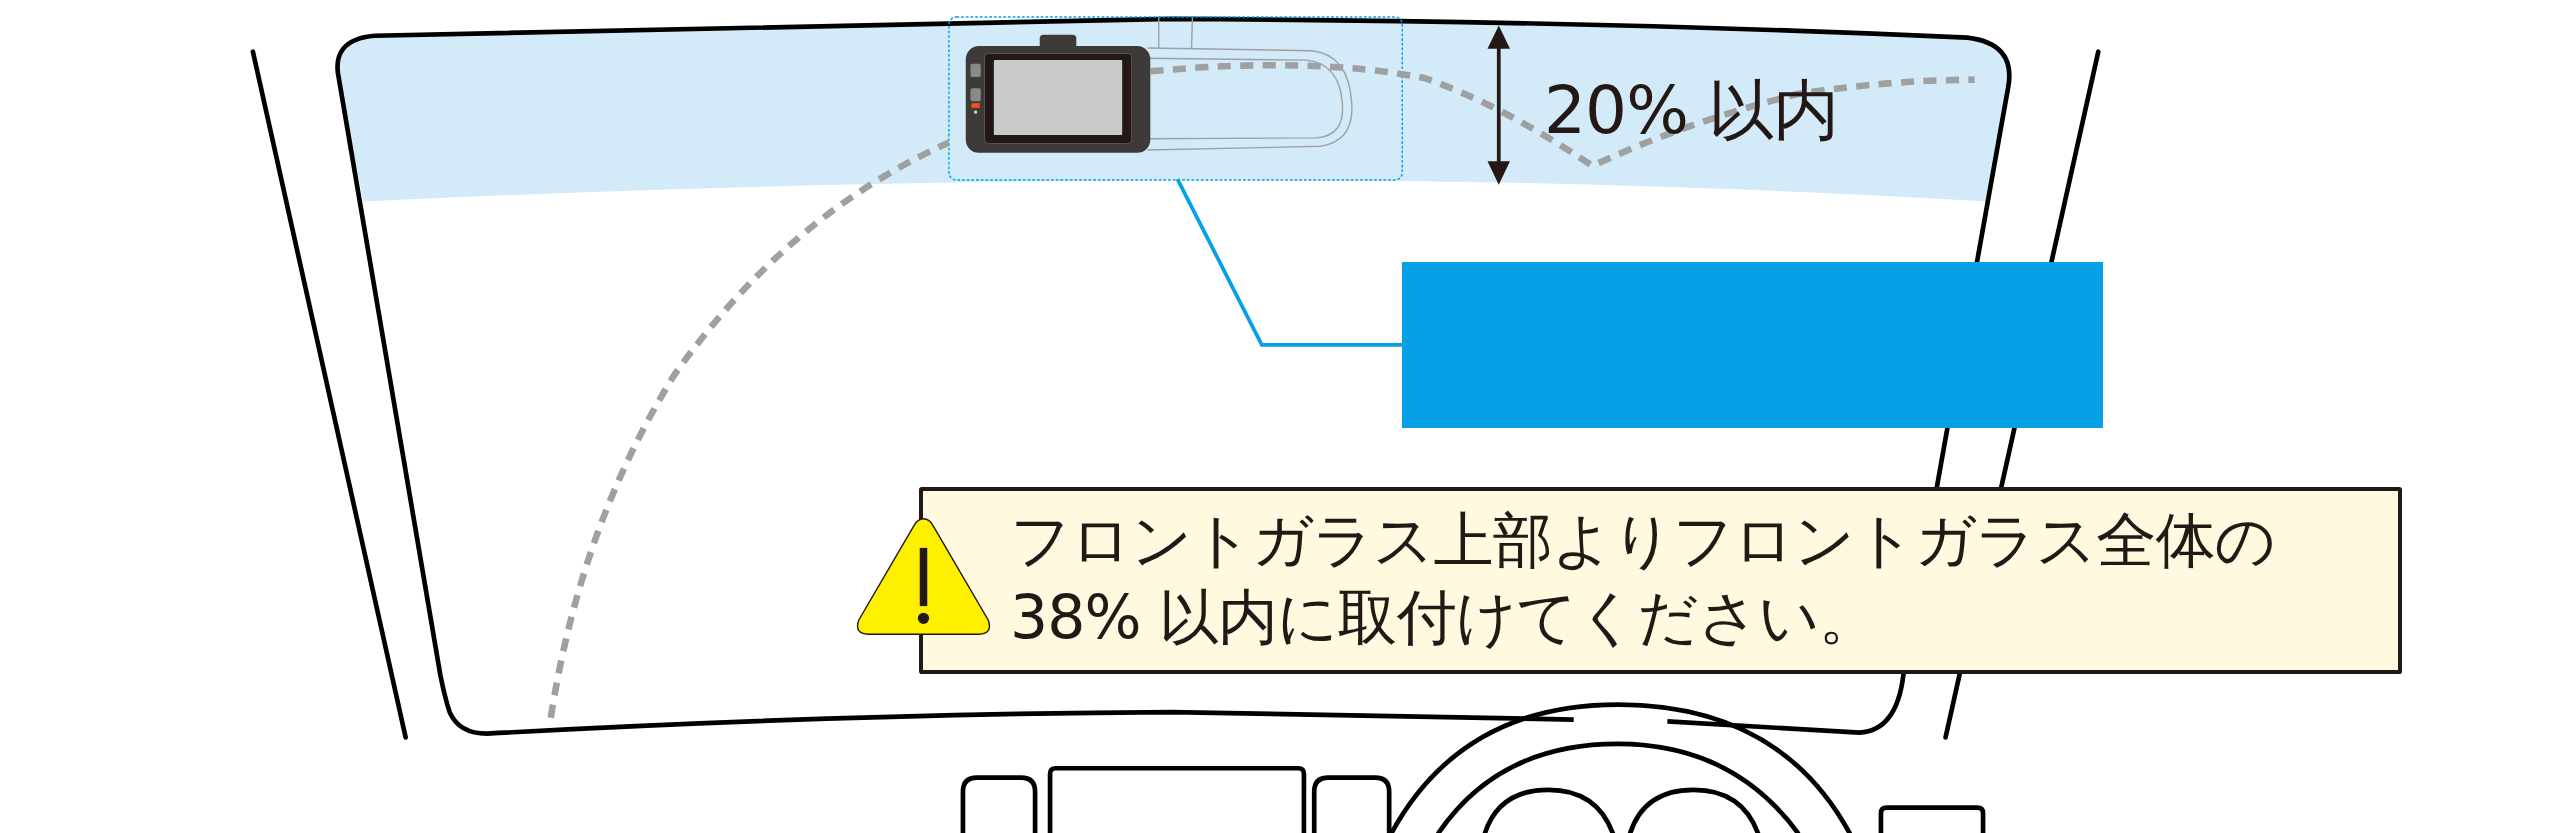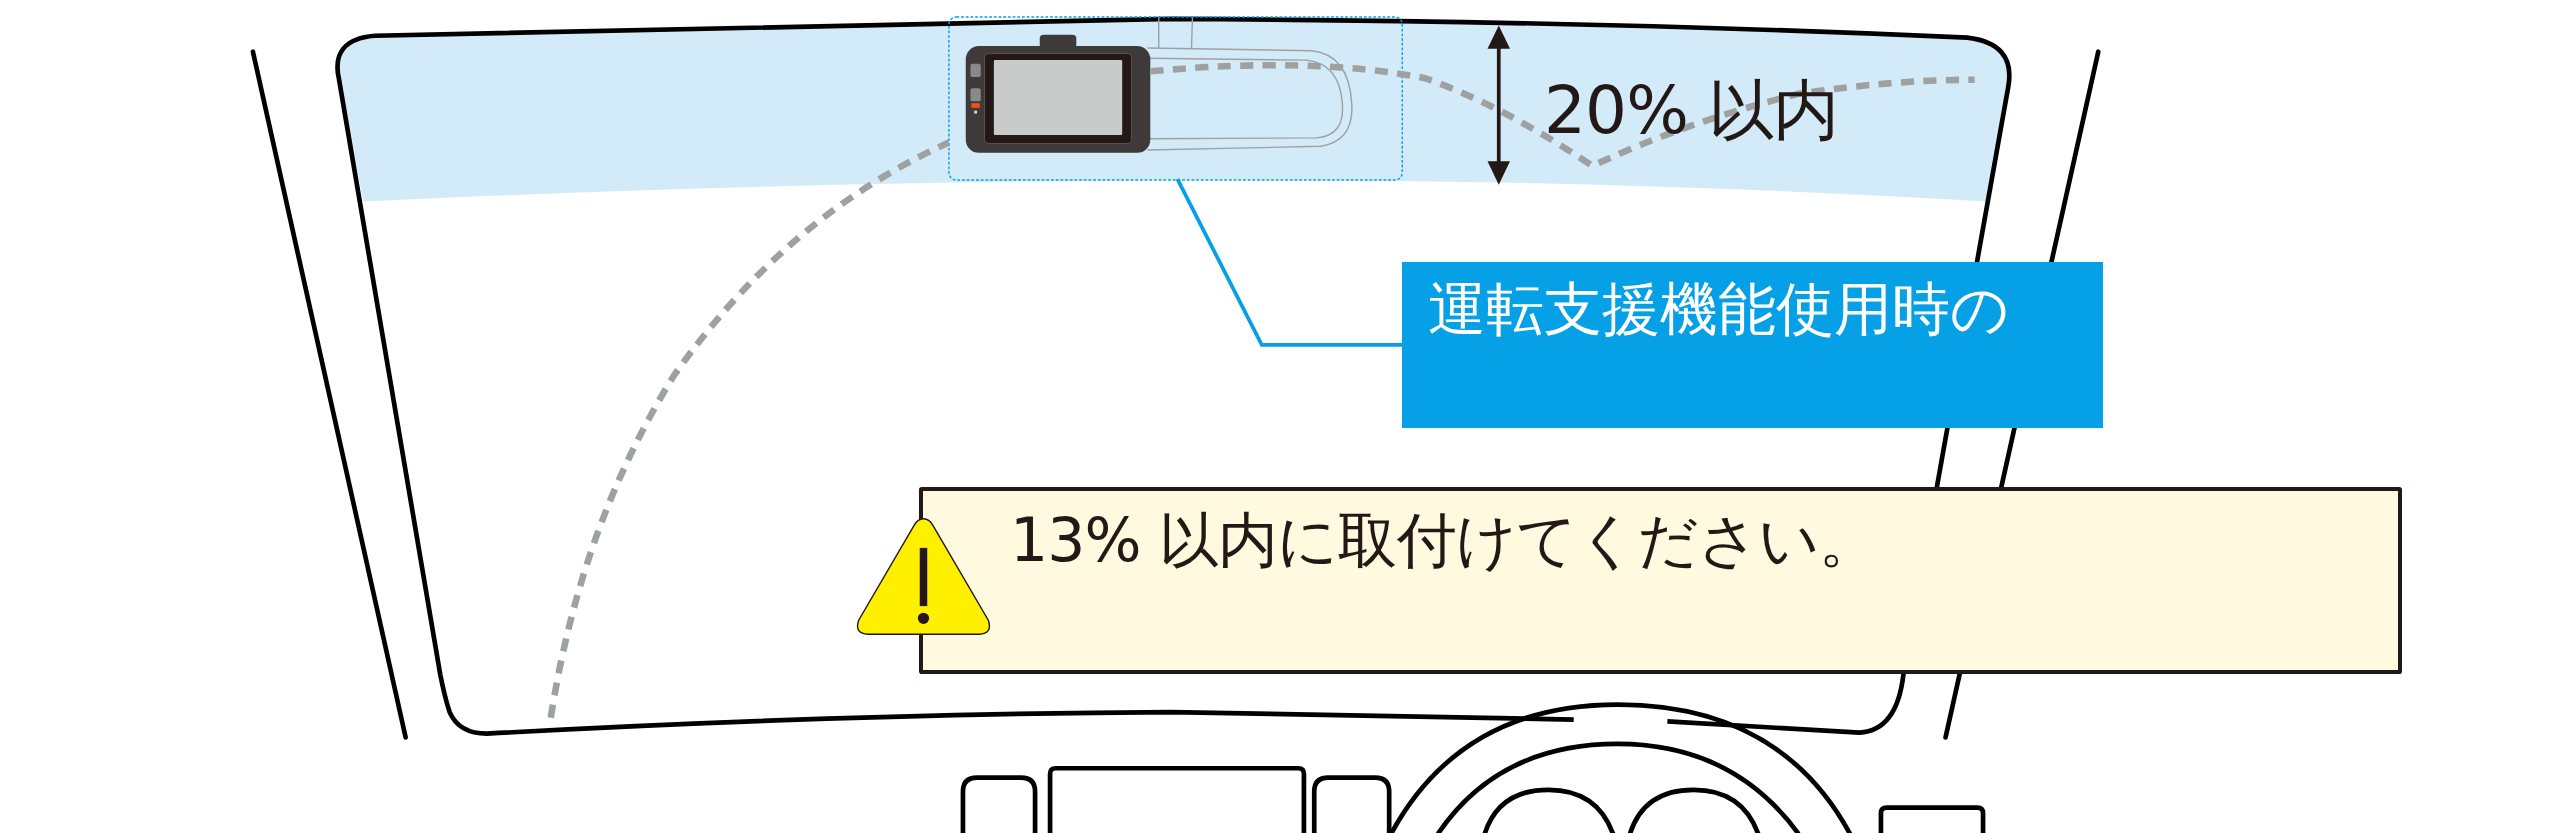--- a/index.html
+++ b/index.html
@@ -67,26 +67,26 @@
     <path d="M1485,890 Q1560,752 1727,752 Q1900,752 1975,890"></path>
     <path d="M1535,890 Q1600,794 1727,794 Q1850,794 1920,890"></path>
     <path d="M1585,890 Q1600,843 1653,843 Q1705,843 1722,890"></path>
     <path d="M1740,890 Q1755,843 1808,843 Q1860,843 1877,890"></path>
   </g>
 </svg>
 
 <div class="label-20">20% 以内</div>
 
 <div class="blue-callout">
-  <span>運転支援機能使用時の</span>
 </div>
 
 <div class="warning-box"></div>
 <div class="warning-text">
-  <span>13% 以内に取付けてください。</span>
+  <span>フロントガラス上部よりフロントガラス全体の</span>
+  <span>38% 以内に取付けてください。</span>
 </div>
 
 <svg class="warn-icon" viewBox="0 0 148 132" xmlns="http://www.w3.org/2000/svg">
   <path d="M74,4 Q80,4 84,11 L143,112 Q148,126 133,127 L15,127 Q0,126 5,112 L64,11 Q68,4 74,4 Z" fill="#FFF000" stroke="#231815" stroke-width="1.5"></path>
   <rect x="70" y="35" width="8" height="62" fill="#231815"></rect>
   <circle cx="74" cy="110" r="6" fill="#231815"></circle>
 </svg>
 
 
 </body></html>

